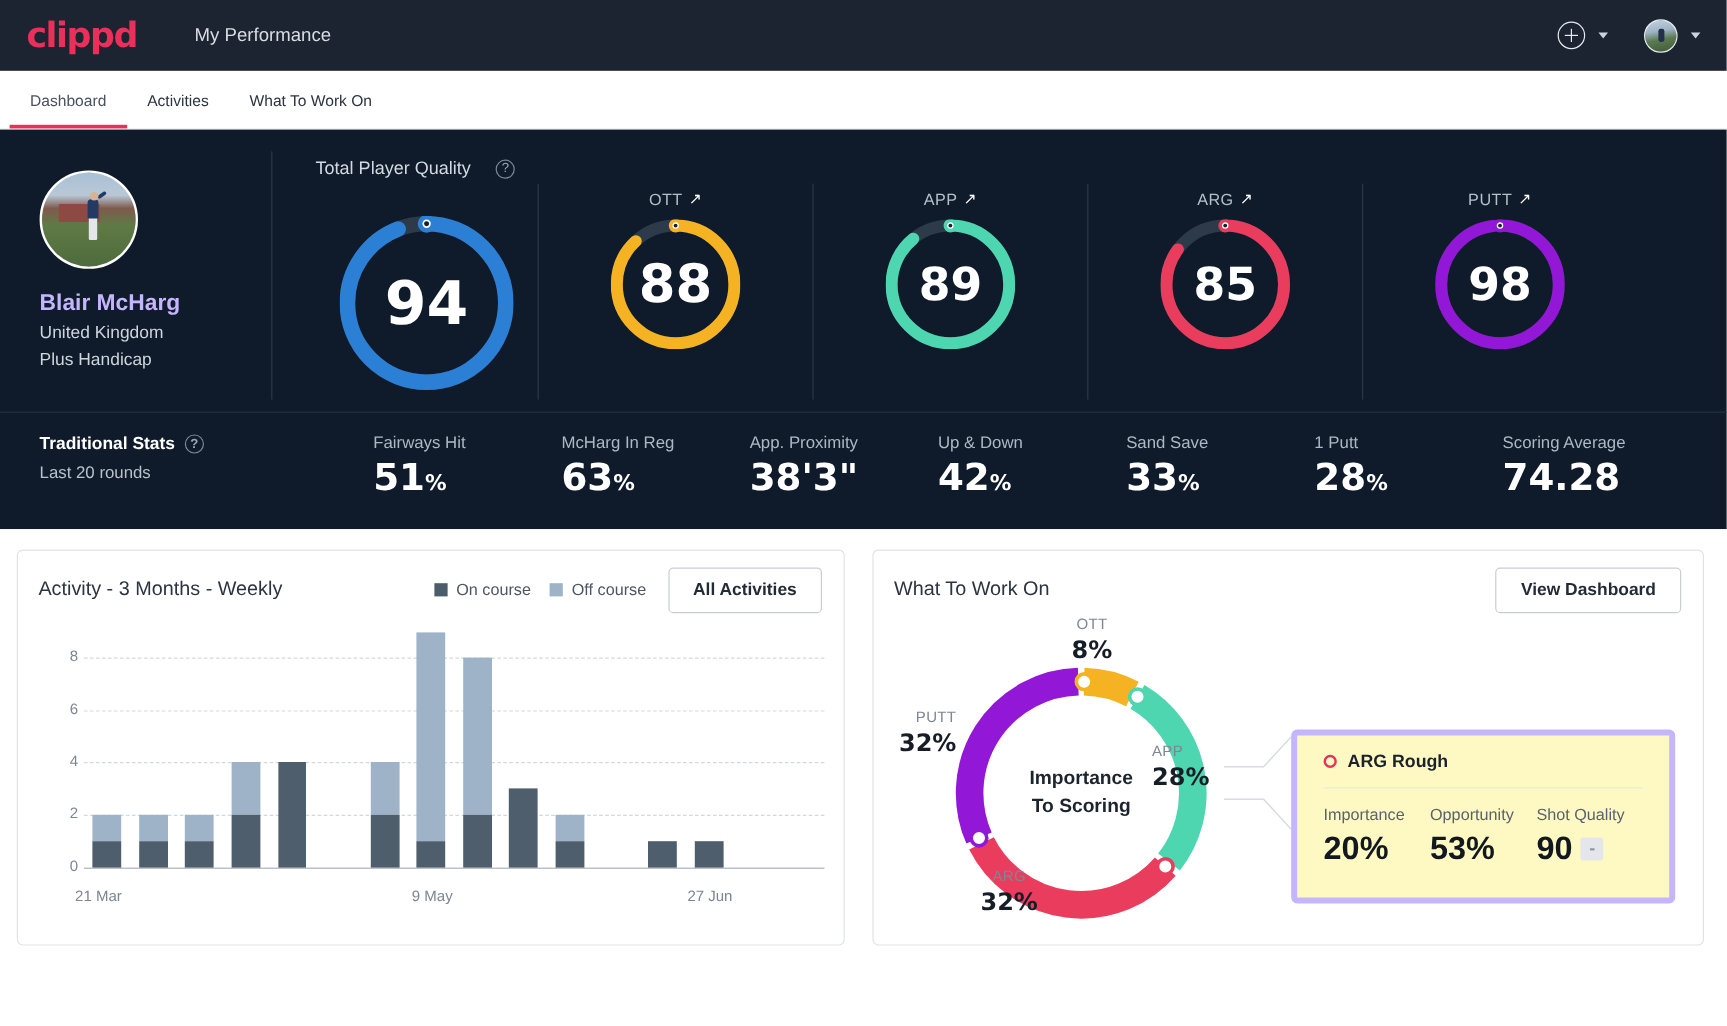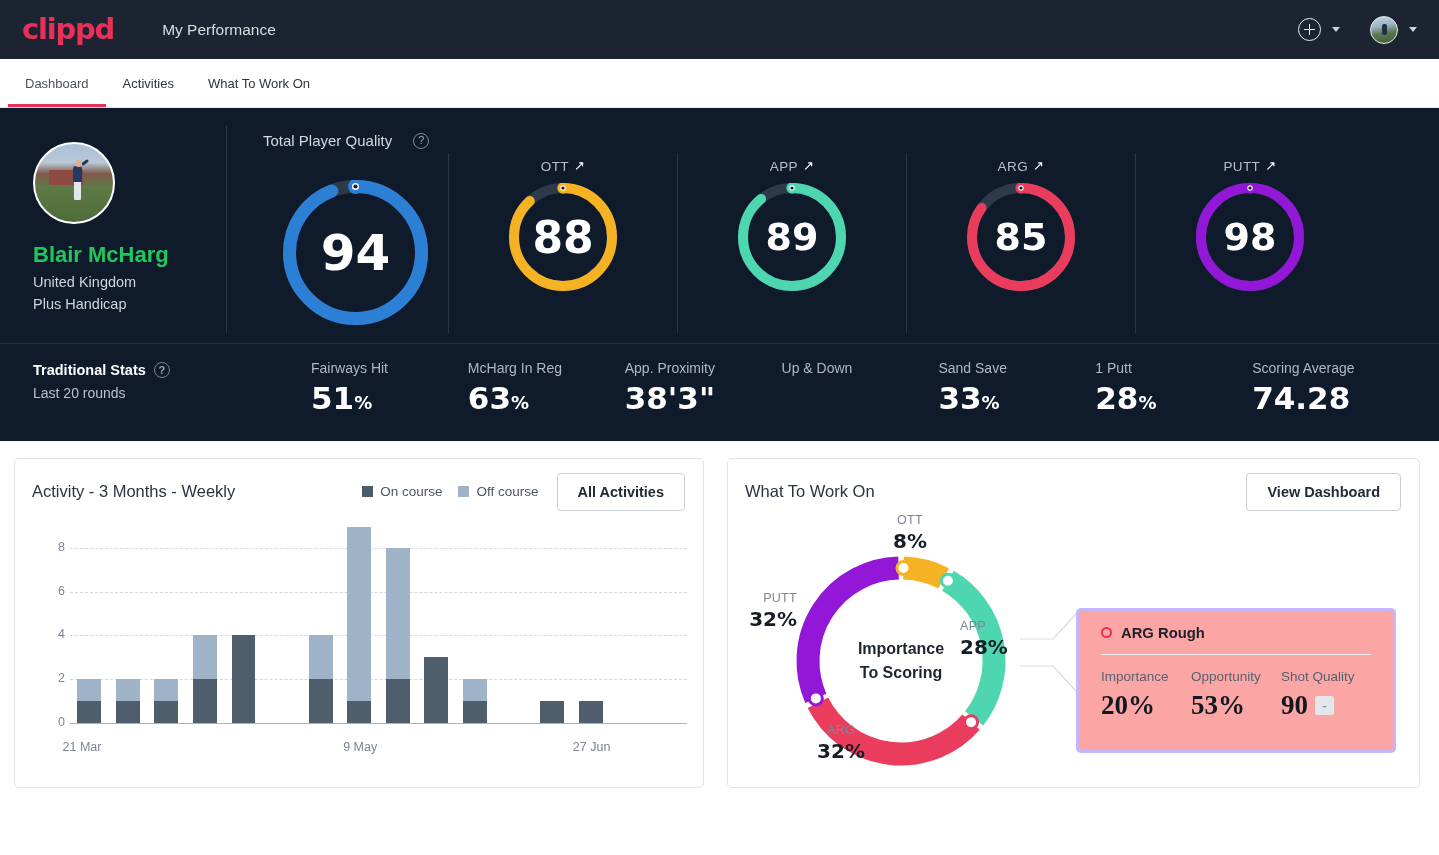--- a/index.html
+++ b/index.html
@@ -127,23 +127,23 @@
   .avatar-lg .golfer-head {
     position:absolute; left:40px; top:16px; width:7px; height:7px;
     background:#d9b294; border-radius:50%;
   }
   .avatar-lg .golfer-arm {
     position:absolute; left:46px; top:17px; width:8px; height:3px;
     background:#233a63; transform: rotate(-35deg); border-radius:2px;
   }
   .player-name {
     margin-top: 18px;
-    font-size: 22px;
+    font-size: 19px;
     font-weight: 700;
-    color: #22c55e;
+    color: #c4b5fd;
   }
   .player-line {
     margin-top: 6px;
     font-size: 14.5px;
     color: #cdd5dd;
   }
 
   .tpq-wrap {
     flex: 1;
     border-left: 1px solid #2b3747;
@@ -269,31 +269,31 @@
     align-items:center; justify-content:center;
     font-size:16px; font-weight:700; color:#1c242e; line-height:1.45;
   }
   .seg-label { position:absolute; text-align:center; }
   .seg-label .nm { font-size:12.5px; color:#7d8794; letter-spacing:.3px; }
   .seg-label .pc { font-size:20px; font-weight:700; color:#161d26; margin-top:2px;
                    font-family:"DejaVu Sans", sans-serif; }
 
   .detail {
     position:absolute; left:348px; top:97px; width:320px; height:145px;
-    border:3px solid #c4b5fd; border-radius:5px; background:#fca5a5;
+    border:5px solid #c4b5fd; border-radius:5px; background:#fef9c3;
     padding:14px 22px 0 22px;
   }
   .detail-title { display:flex; align-items:center; gap:9px; font-size:14.8px; font-weight:700; color:#1b222c; }
   .ring-dot { width:11px; height:11px; border-radius:50%; border:2.2px solid #e8305a; }
   .detail-hr { border-top:1px solid #e6e9ed; margin:13px 0 0 0; }
   .detail-cols { display:flex; margin-top:14px; }
   .dcol { flex:1; }
   .dcol .k { font-size:13.5px; color:#59626e; }
   .dcol .v { font-size:27px; font-weight:700; color:#121820; margin-top:6px;
-             font-family:Liberation Serif, serif; display:flex; align-items:center; gap:7px; }
+             font-family:Liberation Sans, sans-serif; display:flex; align-items:center; gap:7px; }
   .minibadge {
     display:inline-flex; align-items:center; justify-content:center;
     width:19px; height:19px; background:#e3e6ea; color:#8e97a2;
     font-size:15px; font-weight:700; border-radius:2px; line-height:1;
   }
 </style>
 </head>
 <body>
 
 <div class="topbar">
@@ -423,20 +423,21 @@
     <div class="stat">
       <div class="stat-name">McHarg In Reg</div>
       <div class="stat-val"><span>63</span><span class="unit">%</span></div>
     </div>
     <div class="stat">
       <div class="stat-name">App. Proximity</div>
       <div class="stat-val"><span>38'3"</span><span class="unit"></span></div>
     </div>
     <div class="stat">
       <div class="stat-name">Up &amp; Down</div>
+      <div class="stat-val"><span>42</span><span class="unit">%</span></div>
     </div>
     <div class="stat">
       <div class="stat-name">Sand Save</div>
       <div class="stat-val"><span>33</span><span class="unit">%</span></div>
     </div>
     <div class="stat">
       <div class="stat-name">1 Putt</div>
       <div class="stat-val"><span>28</span><span class="unit">%</span></div>
     </div>
     <div class="stat">

